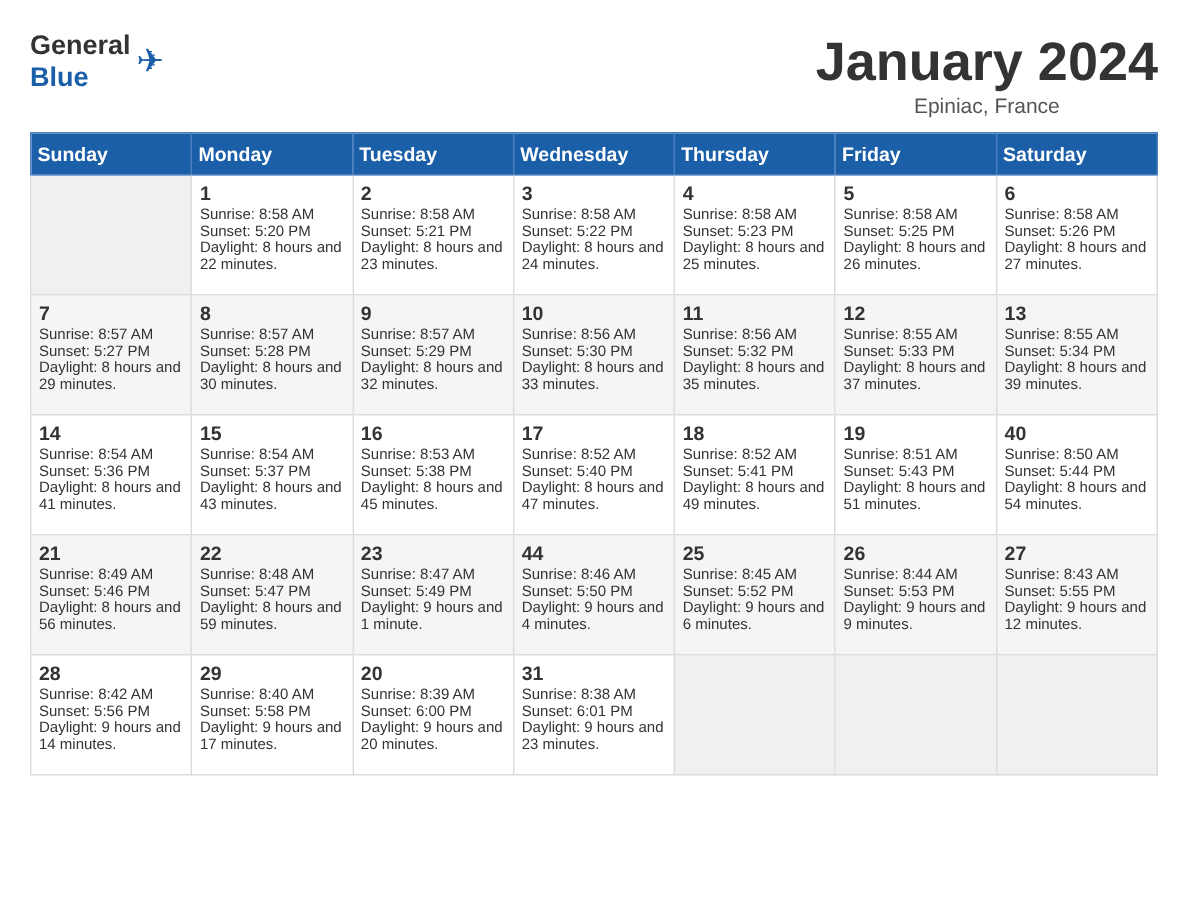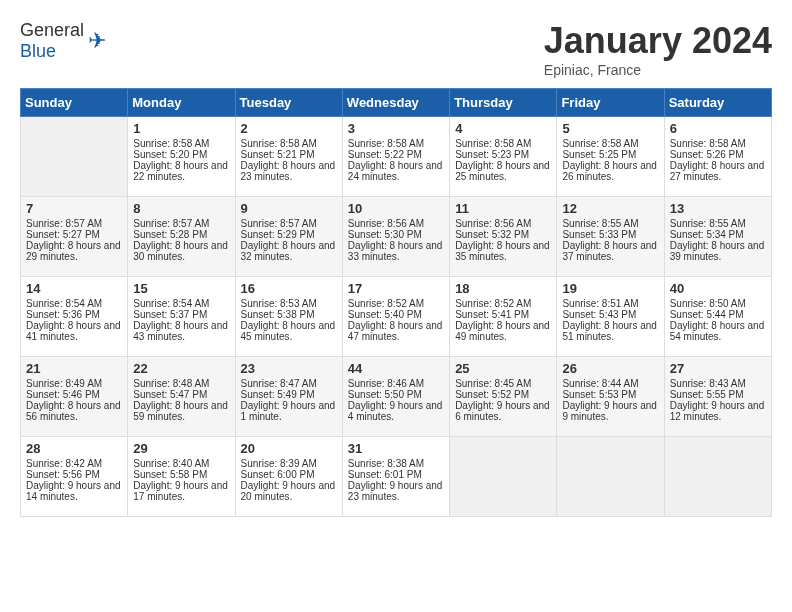--- a/index.html
+++ b/index.html
@@ -16,35 +16,35 @@
       align-items: flex-start;
       margin-bottom: 10px;
     }
     .logo {
       display: flex;
       align-items: center;
       gap: 4px;
     }
     .logo-text-general {
       font-size: 18px;
-      font-weight: normal;
+      font-weight: bold;
       color: #333;
       text-align: right;
     }
     .logo-text-blue {
       font-size: 18px;
-      font-weight: normal;
+      font-weight: bold;
       color: #1a5fa8;
     }
     .logo-bird {
       color: #1a5fa8;
       font-size: 22px;
     }
     .title-block {
-      text-align: left;
+      text-align: center;
     }
     .month-title {
       font-size: 36px;
       font-weight: bold;
       color: #333;
     }
     .location {
       font-size: 14px;
       color: #555;
     }

